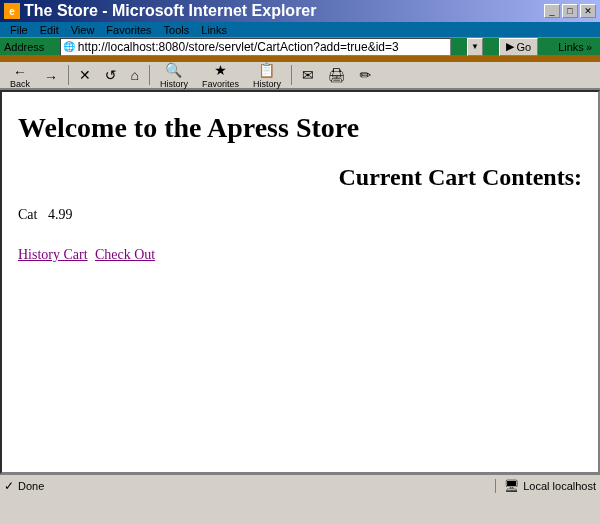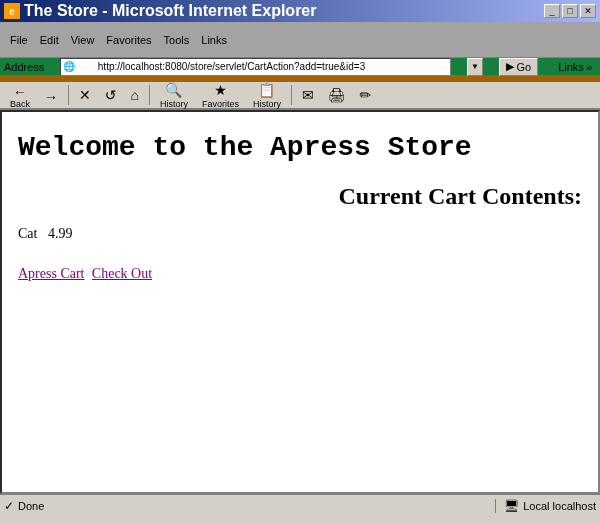--- a/index.html
+++ b/index.html
@@ -51,22 +51,22 @@
       display: flex;
       align-items: center;
       justify-content: center;
       cursor: pointer;
       color: black;
     }
     .title-btn.close { background: #c0c0c0; }
 
     
     .menu-bar {
-      background: #a3a3a3;
-      height: 36px;
+      background: #0369a1;
+      height: 16px;
       display: flex;
       align-items: center;
       padding: 0 4px;
       border-bottom: 1px solid #808080;
     }
     .menu-item {
       padding: 2px 6px;
       font-size: 11px;
       cursor: pointer;
       color: black;
@@ -96,26 +96,25 @@
       border-left-color: #404040;
       height: 18px;
       padding: 0 2px;
     }
     .address-icon {
       font-size: 10px;
       color: #ff9900;
       margin-right: 2px;
     }
     .address-input {
-      font-size: 10px;
+      font-size: 12px;
       border: none;
       outline: none;
       width: 100%;
       background: white;
-      margin-left: 20px;
     }
     .address-arrow {
       width: 16px;
       height: 18px;
       background: #d4d0c8;
       border: 1px solid #808080;
       border-top-color: #fff;
       border-left-color: #fff;
       font-size: 8px;
       display: flex;
@@ -191,21 +190,21 @@
       margin: 0;
       position: relative;
     }
 
     .content-area::-webkit-scrollbar { width: 16px; }
     .content-area::-webkit-scrollbar-track { background: #d4d0c8; }
     .content-area::-webkit-scrollbar-thumb { background: #a0a0a0; border: 1px solid #808080; }
 
     
     .welcome-heading {
-      font-family: Liberation Mono, monospace;
+      font-family: Liberation Serif, serif;
       font-size: 28px;
       font-weight: bold;
       color: black;
       margin-bottom: 20px;
       margin-top: 8px;
     }
     .cart-heading {
       font-family: 'Times New Roman', serif;
       font-size: 24px;
       font-weight: bold;
@@ -351,21 +350,21 @@
   </button>
 </div>
 
 <div class="content-area" style="height: 384px;">
   <div class="welcome-heading">Welcome to the Apress Store</div>
   <div class="cart-heading">Current Cart Contents:</div>
   <div class="cart-item">
     <span>Cat &nbsp; 4.99</span>
   </div>
   <div class="cart-links">
-    <a class="cart-link">Apress Cart</a>
+    <a class="cart-link">History Cart</a>
     <a class="cart-link">Check Out</a>
   </div>
 </div>
 
 <div class="status-bar">
   <div class="status-left">
     <span class="status-icon">✓</span>
     <span>Done</span>
   </div>
   <div class="status-right">

